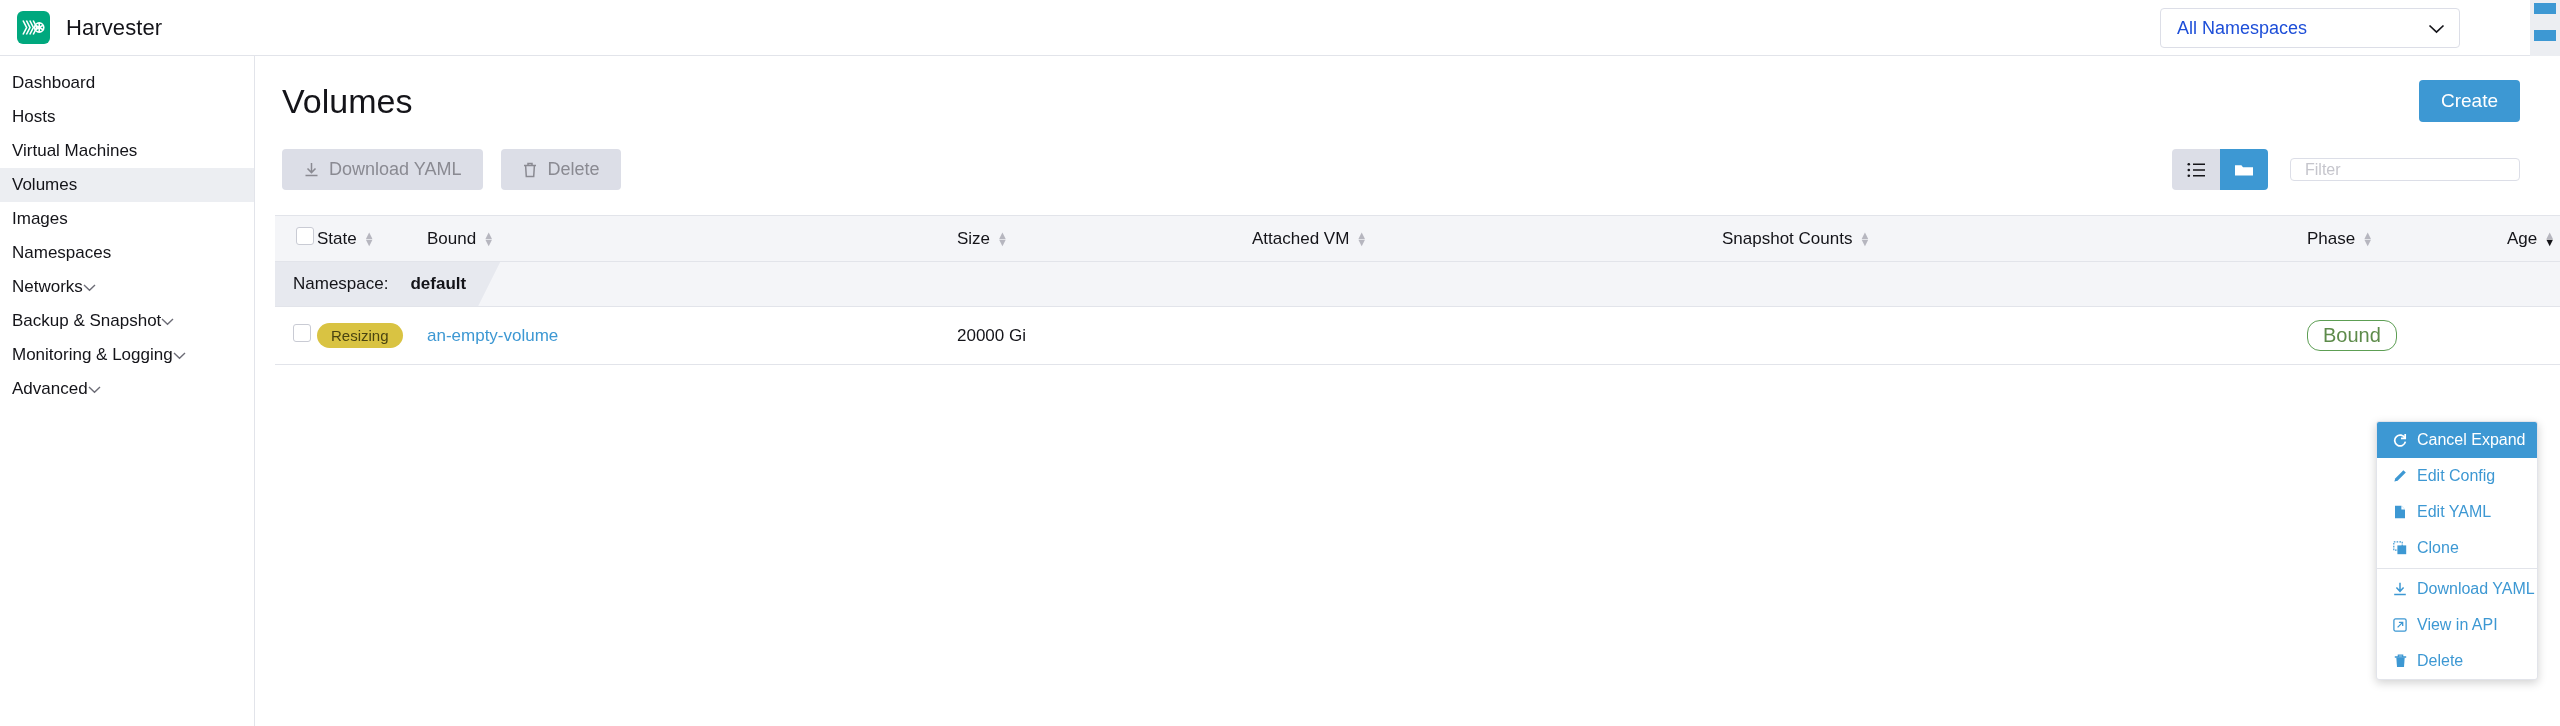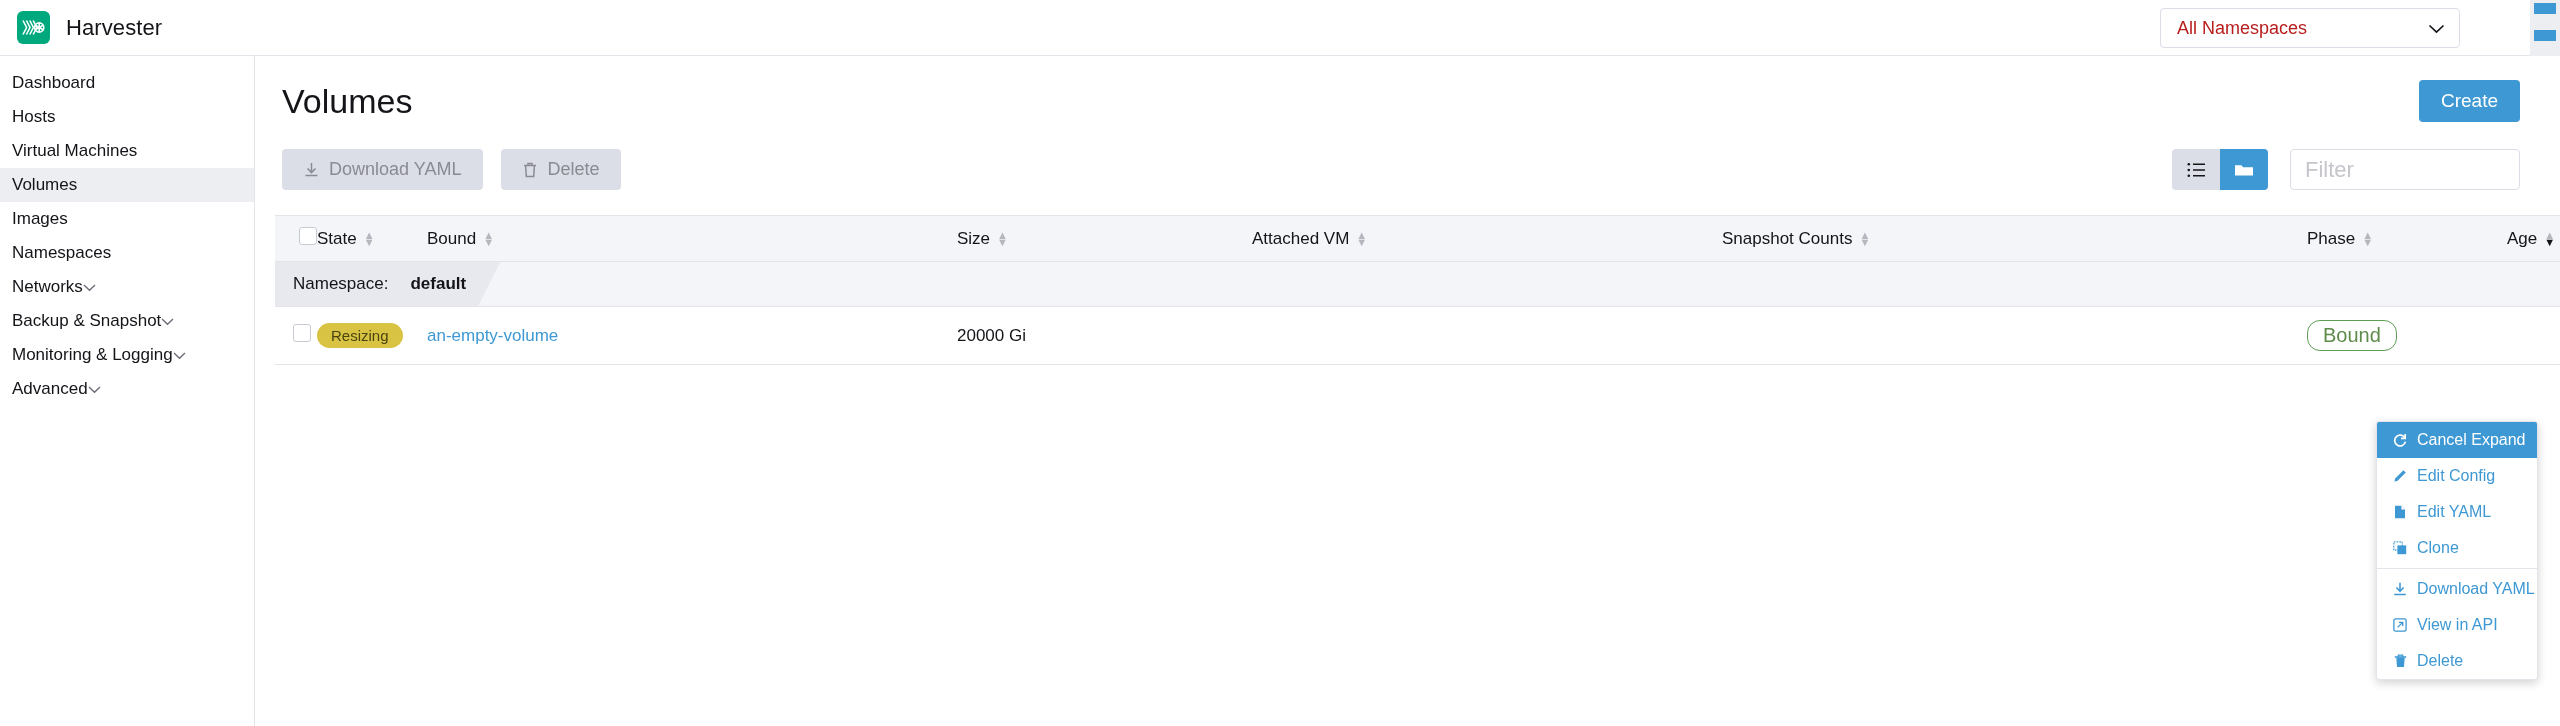--- a/index.html
+++ b/index.html
@@ -26,21 +26,21 @@
     display: flex; align-items: center; justify-content: center;
   }
   .brand-name { font-size: 22px; color: #141419; letter-spacing: .1px; }
 
   .ns-select {
     position: absolute; right: 100px; top: 8px;
     width: 300px; height: 40px;
     border: 1px solid #dcdee7; border-radius: 4px; background: #fff;
     display: flex; align-items: center; justify-content: space-between;
     padding: 0 14px 0 16px;
-    font-size: 18px; color: #b91c1c;
+    font-size: 18px; color: #1d4ed8;
   }
   .ns-select .chev { color: #141419; font-size: 15px; line-height: 1; }
 
   
   .winscroll { position: absolute; right: 0; top: 0; width: 30px; height: 56px; background: #eceef2; }
   .winscroll i { display: block; position: absolute; left: 4px; width: 22px; height: 11px; background: #3d98d3; }
   .winscroll i.t { top: 3px; }
   .winscroll i.b { top: 30px; }
 
   
@@ -100,32 +100,32 @@
   }
   .btn-tool svg { display: block; }
   .tool-right { display: flex; align-items: center; gap: 22px; margin-right: 5px; }
   .view-toggle { display: flex; border-radius: 4px; overflow: hidden; }
   .vt-btn {
     width: 48px; height: 41px; display: flex; align-items: center; justify-content: center;
     background: #dcdee7; cursor: pointer; border: none;
   }
   .vt-btn.sel { background: #3d98d3; }
   .filter-input {
-    width: 230px; height: 41px; border: 1px solid #dcdee7; border-radius: 4px;
-    background: #fff; padding: 0 14px; font-size: 22px; font-family: inherit;
+    width: 230px; height: 23px; border: 1px solid #dcdee7; border-radius: 4px;
+    background: #fff; padding: 0 14px; font-size: 16px; font-family: inherit;
     color: #141419; outline: none;
   }
   .filter-input::placeholder { color: #c5c5cc; }
 
   
   .table { width: 100%; margin-top: 25px; border-collapse: collapse; table-layout: fixed; }
   .table thead tr { background: #f4f5f8; border-top: 1px solid #e2e4ea; border-bottom: 1px solid #e2e4ea; }
   .table th {
     height: 46px; font-size: 17px; font-weight: 400; color: #141419;
-    text-align: right; padding: 0; vertical-align: middle; white-space: nowrap;
+    text-align: center; padding: 0; vertical-align: middle; white-space: nowrap;
   }
   .th-in { display: flex; align-items: center; gap: 7px; }
   .sort-ic { display: inline-flex; flex-direction: column; line-height: 0; color: #b6b6bf; }
   .sort-ic span { font-size: 11px; line-height: 7px; }
   .sort-ic.desc span.dn { color: #141419; }
   .cbx {
     width: 18px; height: 18px; border: 1px solid #c9cbd4; border-radius: 3px;
     background: #fff; display: inline-block; cursor: pointer; flex: 0 0 18px;
   }
   .col-chk  { width: 42px; padding-left: 18px !important; }

